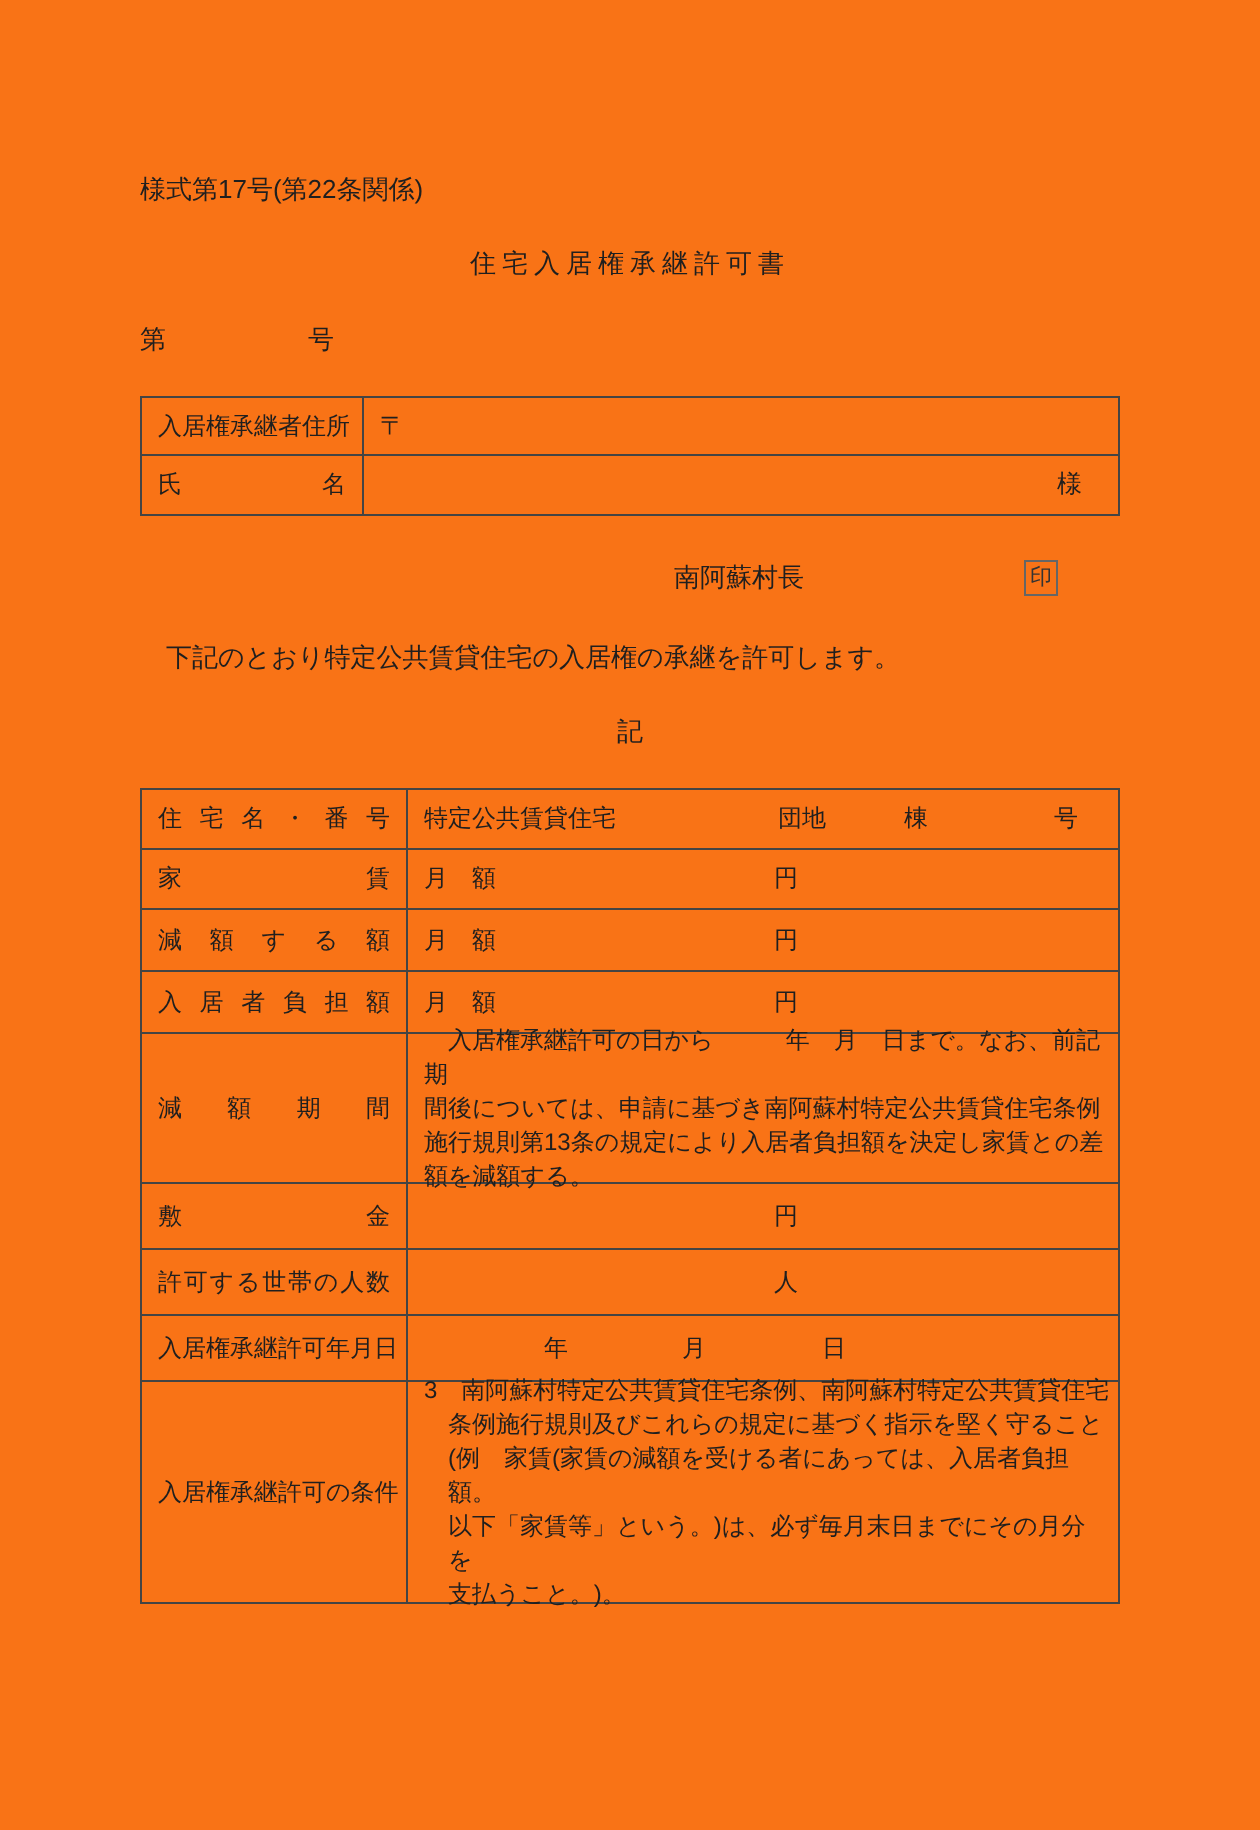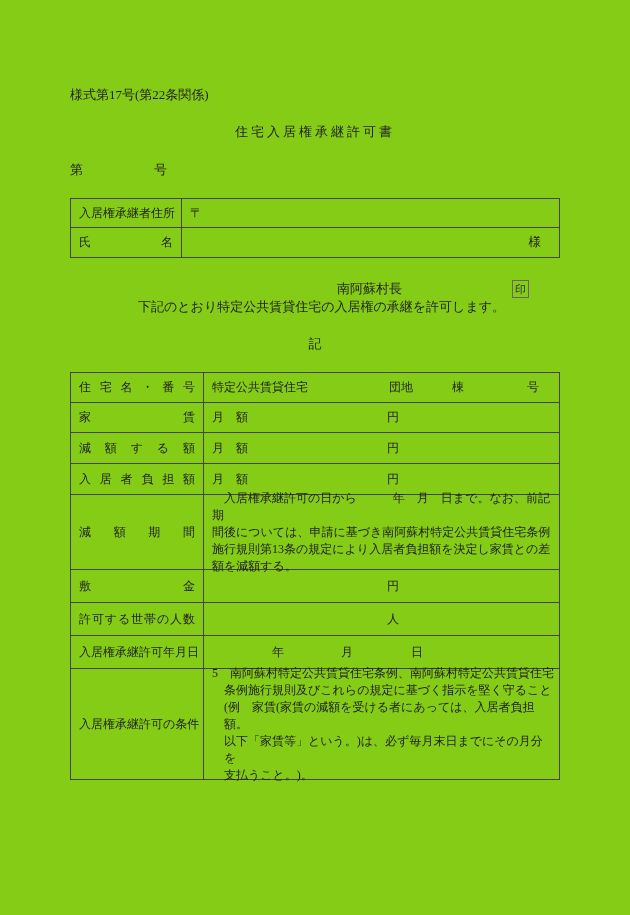--- a/index.html
+++ b/index.html
@@ -1,23 +1,23 @@
 <!DOCTYPE html>
 <html lang="ja"><head>
 <meta charset="utf-8">
 <style>
   * { box-sizing: border-box; margin: 0; padding: 0; }
   html, body { background: #ffffff; }
   .page {
     position: relative;
     width: 630px;
     height: 915px;
-    background: #84cc16;
+    background: #f97316;
     color: #1f1f1f;
-    font-family: Liberation Serif, serif;
+    font-family: Liberation Sans, sans-serif;
     font-size: 13px;
     padding: 86px 70px 0 70px;
     overflow: hidden;
   }
   .form-no { line-height: 17px; }
   .title {
     margin-top: 20px;
     text-align: center;
     letter-spacing: 3px;
     line-height: 17px;
@@ -57,21 +57,21 @@
   .issuer-title { position: absolute; left: 267px; top: 0; line-height: 17px; }
   .seal {
     position: absolute; left: 442px; top: 0;
     display: inline-block;
     border: 1px solid #666;
     font-size: 11px;
     line-height: 14px;
     padding: 1px 2px;
     color: #333;
   }
-  .body-text { text-indent: 1em; line-height: 17px; text-align: center; }
+  .body-text { margin-top: 22px; text-indent: 1em; line-height: 17px; }
   .section-mark { margin-top: 20px; text-align: center; line-height: 17px; }
   .pre { white-space: pre-line; line-height: 17px; }
   .hang { padding-left: 12px; text-indent: -12px; }
   .val-multi { padding-top: 3px; padding-bottom: 3px; justify-content: center; }
 </style>
 </head>
 <body>
 
 <div class="page">
 
@@ -281,21 +281,21 @@
             <span>継</span>
             <span>許</span>
             <span>可</span>
             <span>の</span>
             <span>条</span>
             <span>件</span>
           </div>
       </div>
       <div class="val val-multi">
         <div>
-          <div class="pre hang">5　南阿蘇村特定公共賃貸住宅条例、南阿蘇村特定公共賃貸住宅
+          <div class="pre hang">3　南阿蘇村特定公共賃貸住宅条例、南阿蘇村特定公共賃貸住宅
 条例施行規則及びこれらの規定に基づく指示を堅く守ること
 (例　家賃(家賃の減額を受ける者にあっては、入居者負担額。
 以下「家賃等」という。)は、必ず毎月末日までにその月分を
 支払うこと。)。</div>
         </div>
       </div>
     </div>
 
   </div>
 

